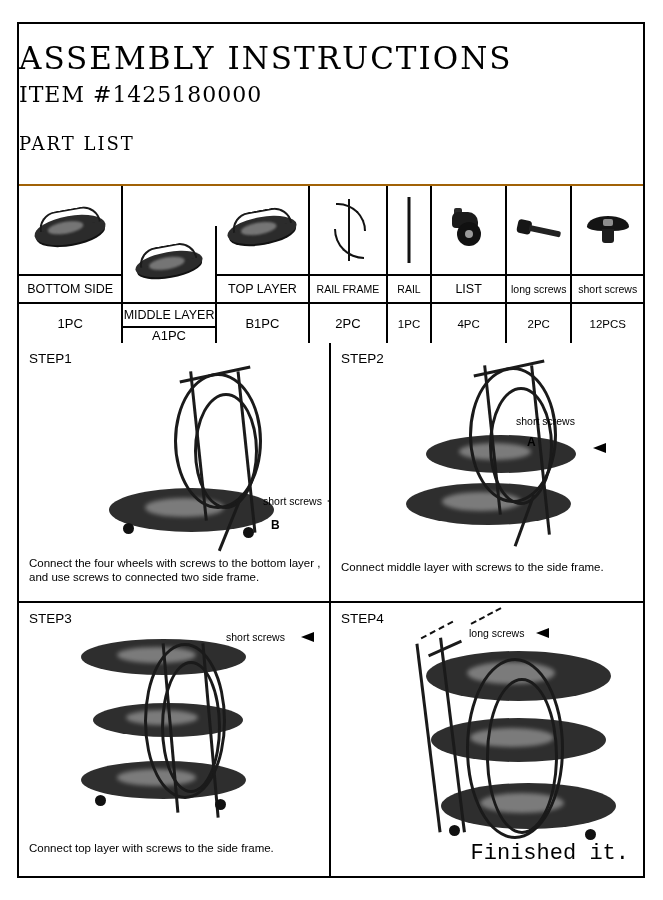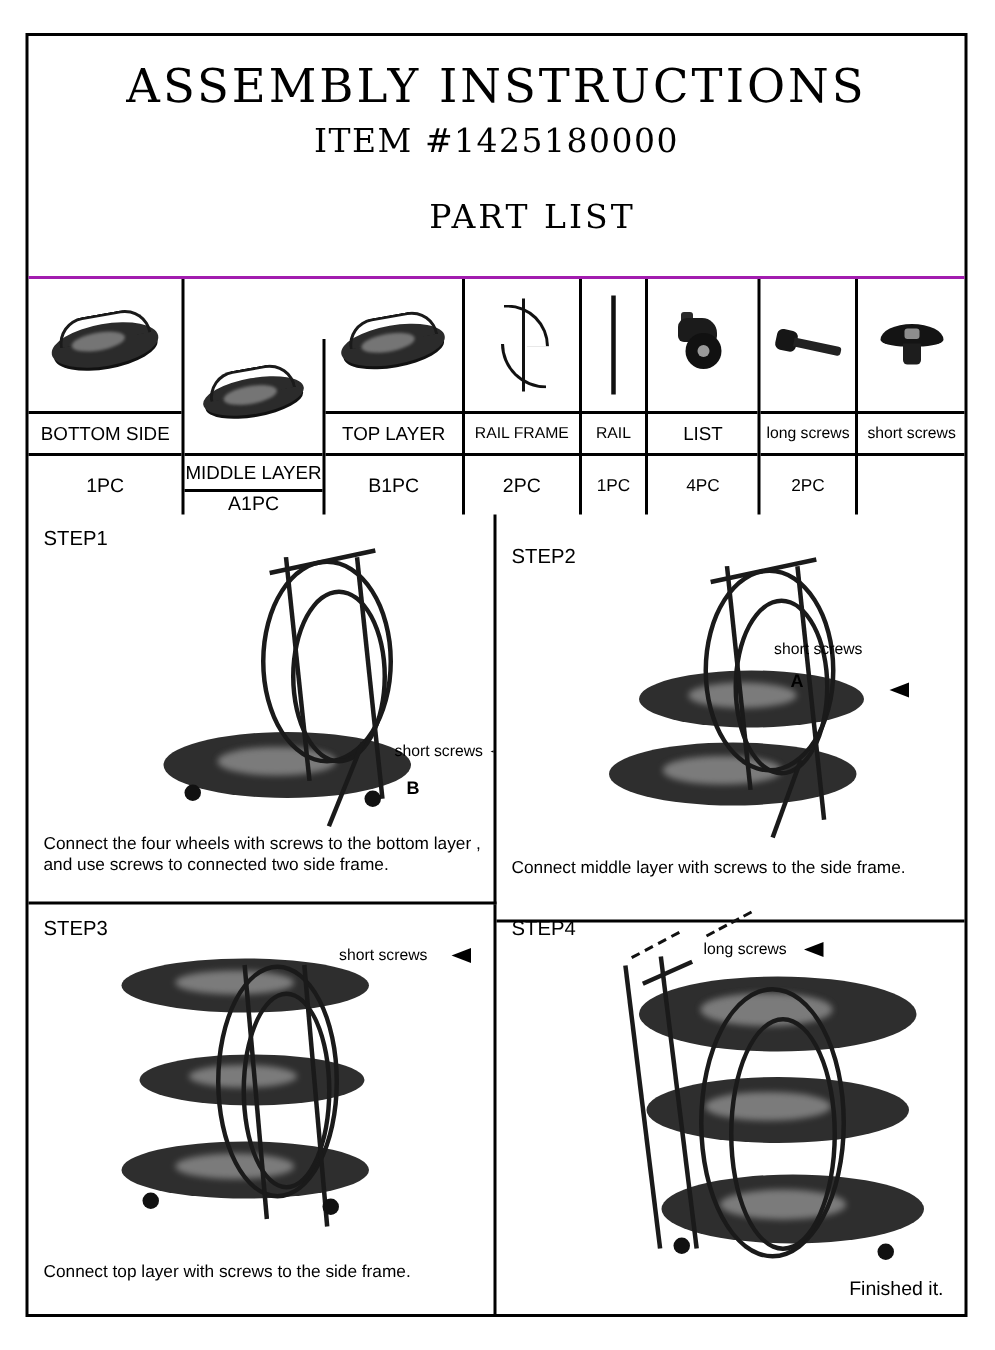--- a/index.html
+++ b/index.html
@@ -29,43 +29,42 @@
     border: 2px solid #000;
     box-sizing: border-box;
   }
   
   .header {
     position: absolute;
     left: 0;
     top: 0;
     width: 100%;
     height: 162px;
-    border-bottom: 2px solid #a21caf;
-    box-sizing: border-box;
-    text-align: center;
+    border-bottom: 2px solid #a16207;
+    box-sizing: border-box;
+    text-align: left;
   }
   .title-main {
     font-family: "DejaVu Serif", serif;
     font-size: 31px;
     letter-spacing: 2px;
     margin-top: 16px;
     font-weight: normal;
   }
   .title-item {
     font-family: "DejaVu Serif", serif;
     font-size: 22px;
     letter-spacing: 1px;
     margin-top: 6px;
   }
   .title-part {
     font-family: "DejaVu Serif", serif;
-    font-size: 22px;
+    font-size: 18px;
     letter-spacing: 2px;
     margin-top: 26px;
-    padding-left: 48px;
   }
   
   .parts {
     position: absolute;
     left: 0;
     top: 162px;
     width: 100%;
     height: 157px;
     display: flex;
     box-sizing: border-box;
@@ -293,21 +292,21 @@
     height: 533px;
   }
   .step {
     position: absolute;
     box-sizing: border-box;
     border-right: 2px solid #000;
     border-bottom: 2px solid #000;
     overflow: hidden;
   }
   .step.s1 { left: 0; top: 0; width: 50%; height: 260px; }
-  .step.s2 { left: 50%; top: 12px; width: 50%; height: 260px; border-right: none; text-decoration: underline; }
+  .step.s2 { left: 50%; top: 0; width: 50%; height: 260px; border-right: none; text-decoration: underline; }
   .step.s3 { left: 0; top: 260px; width: 50%; height: 273px; border-bottom: none; }
   .step.s4 { left: 50%; top: 260px; width: 50%; height: 273px; border-right: none; border-bottom: none; }
   .step-label {
     position: absolute;
     left: 10px;
     top: 8px;
     font-family: "Liberation Sans", sans-serif;
     font-size: 13.5px;
   }
   .step-caption {
@@ -318,22 +317,22 @@
     font-size: 11.5px;
     line-height: 1.2;
   }
   .s1 .step-caption { bottom: 16px; }
   .s2 .step-caption { bottom: 26px; }
   .s3 .step-caption { bottom: 20px; }
   .finished {
     position: absolute;
     right: 14px;
     bottom: 10px;
-    font-family: Liberation Sans, sans-serif;
-    font-size: 13px;
+    font-family: Liberation Mono, monospace;
+    font-size: 22px;
     margin-left: 24px;
   }
   .callout {
     position: absolute;
     font-family: "Liberation Sans", sans-serif;
     font-size: 10.5px;
     white-space: nowrap;
   }
   .arrow {
     position: absolute;
@@ -481,20 +480,21 @@
 
       <div class="part-col" style="width:71px;">
         <div class="part-img">
           <div class="screw-short">
               <div class="head"></div>
               <div class="slot"></div>
               <div class="shaft"></div>
             </div>
         </div>
         <div class="part-name small">short screws</div>
+        <div class="part-qty small">12PCS</div>
       </div>
 
     </div>
 
     <div class="steps">
 
       <div class="step s1">
         <div class="step-label">STEP1</div>
 
         <div class="shelf" style="left:90px; top:145px; width:165px; height:44px;">

